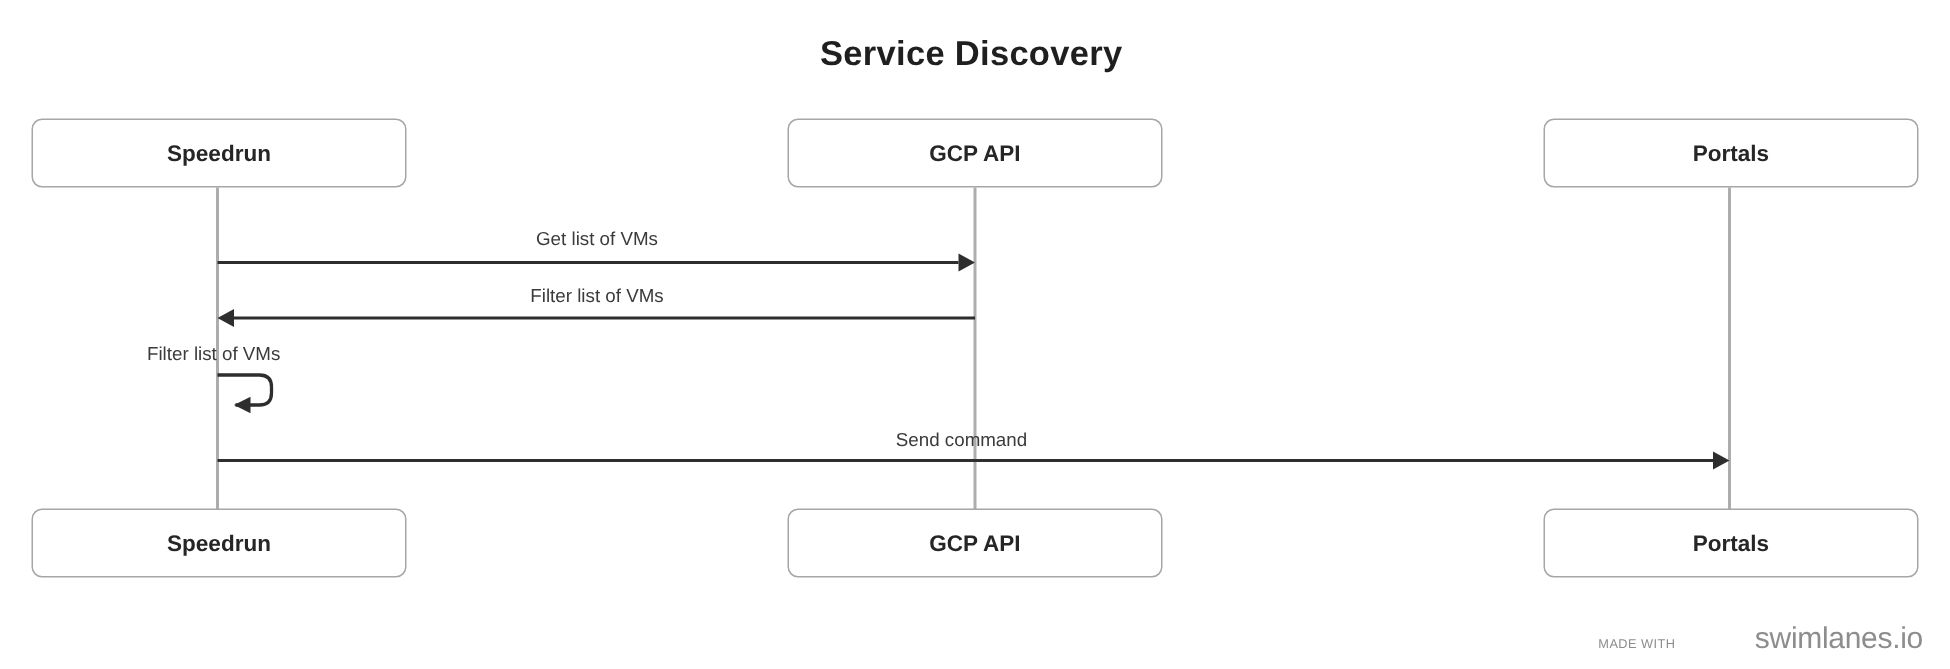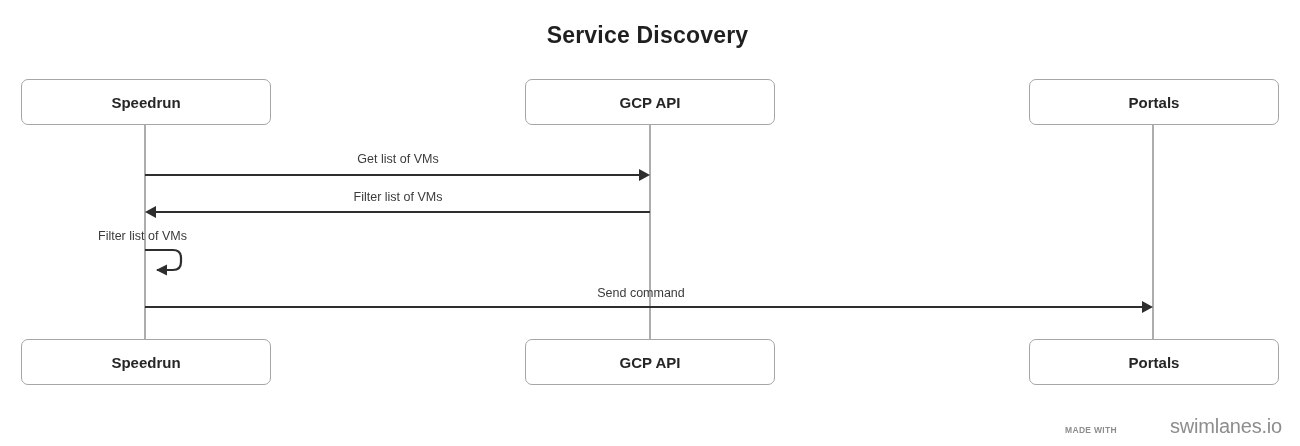--- a/index.html
+++ b/index.html
@@ -102,21 +102,21 @@
     position: absolute;
     right: 18px;
     bottom: 8px;
     display: flex;
     align-items: baseline;
     gap: 5px;
     z-index: 5;
   }
   .watermark-made {
     font-size: 8.5px;
-    font-weight: bold;
+    font-weight: normal;
     letter-spacing: 0.3px;
     color: #8d8d8d;
     text-transform: uppercase;
   }
   .watermark-brand {
     font-size: 20px;
     color: #8d8d8d;
     letter-spacing: -0.2px;
     margin-left: 48px;
   }

